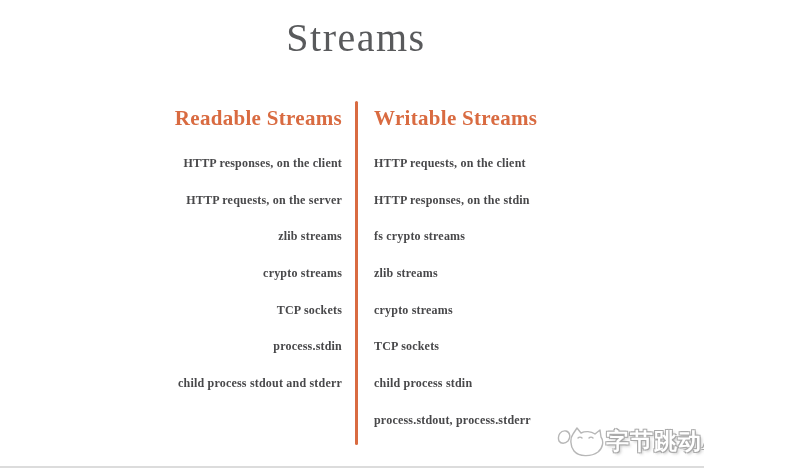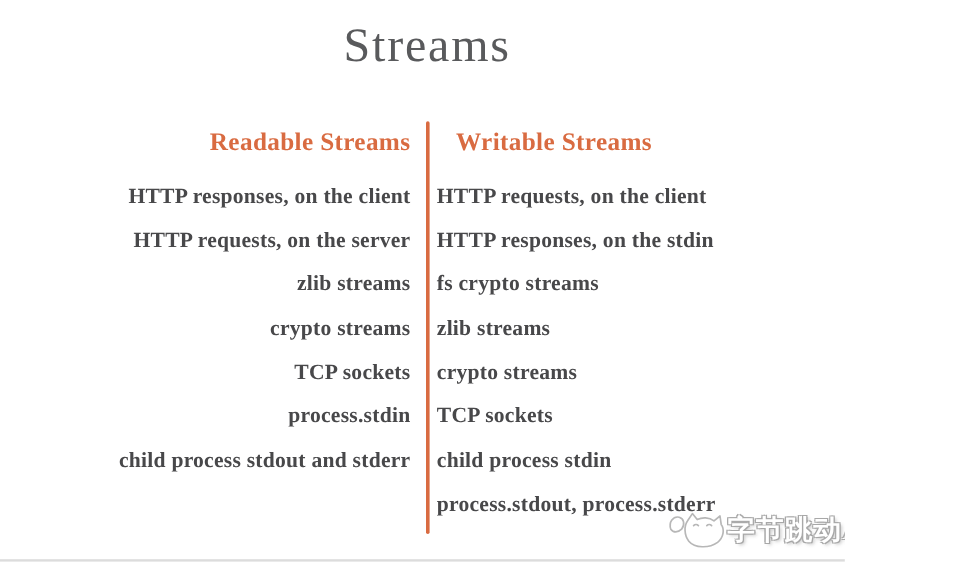--- a/index.html
+++ b/index.html
@@ -20,34 +20,33 @@
     font-size: 40px;
     font-weight: 400;
     letter-spacing: 1.5px;
     color: #595a5c;
   }
   .col {
     position: absolute;
     top: 103px;
   }
   .col-left  { left: 0;     width: 342px; text-align: right; }
-  .col-right { left: 364px; width: 420px; text-align: left;  }
+  .col-right { left: 374px; width: 420px; text-align: left;  }
   .col-header {
     height: 42px;
     line-height: 30px;
     font-size: 21px;
     font-weight: 700;
     letter-spacing: 0.3px;
     color: #d96b41;
-    padding-left: 16px;
   }
   .row {
     height: 36.7px;
     line-height: 36.7px;
-    font-size: 18px;
+    font-size: 12px;
     font-weight: 600;
     letter-spacing: 0.2px;
     color: #48484a;
     white-space: nowrap;
   }
   .divider {
     position: absolute;
     left: 355px;
     top: 101px;
     width: 3px;

